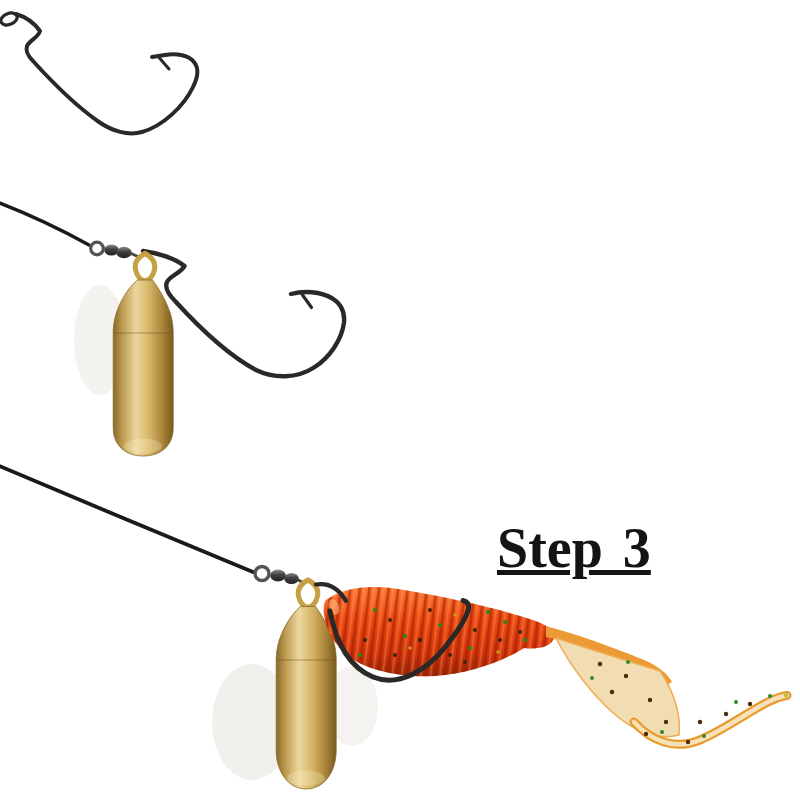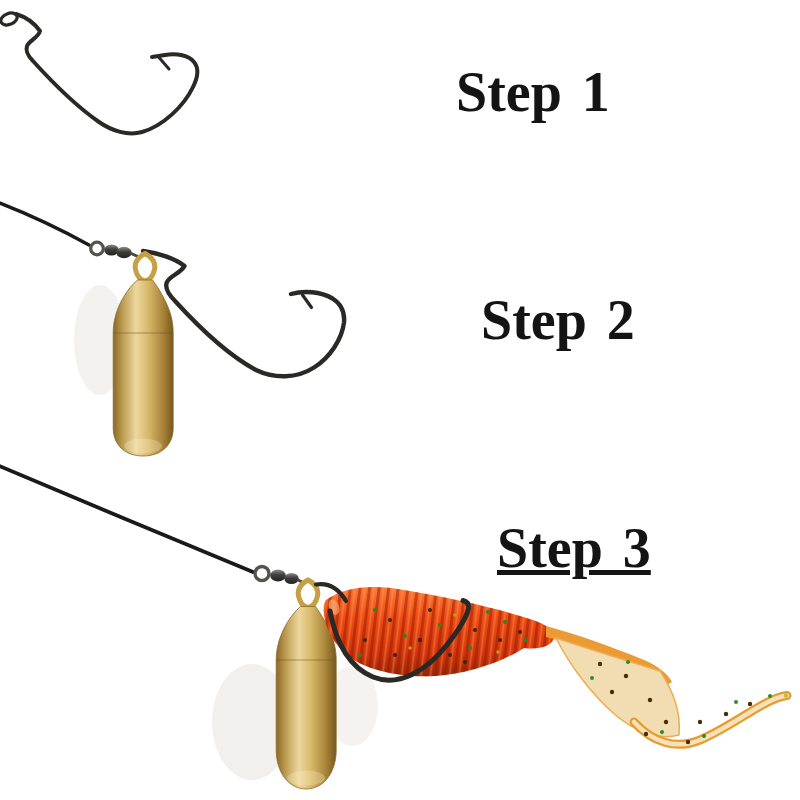--- a/index.html
+++ b/index.html
@@ -176,17 +176,15 @@
       </g>
 
       <g fill="none" stroke="#2b2926" stroke-linecap="round">
         <path stroke-width="4.2" d="M316,584.5 C329,582.5 339,589 346,601"></path>
         <path stroke-width="5" d="M330,611 C336,643 349,667 373,677 C399,687.5 427,670 446,646
                  C458,631 466.5,618 468.5,608.5 C469,604.5 467,601.5 463,600.5"></path>
       </g>
     </g>
   </svg>
 
-  <div class="step-label s1">Step 1</div>
-  <div class="step-label s2">Step 2</div>
   <div class="step-label s3">Step 3</div>
 
 </div>
 
 </body></html>

